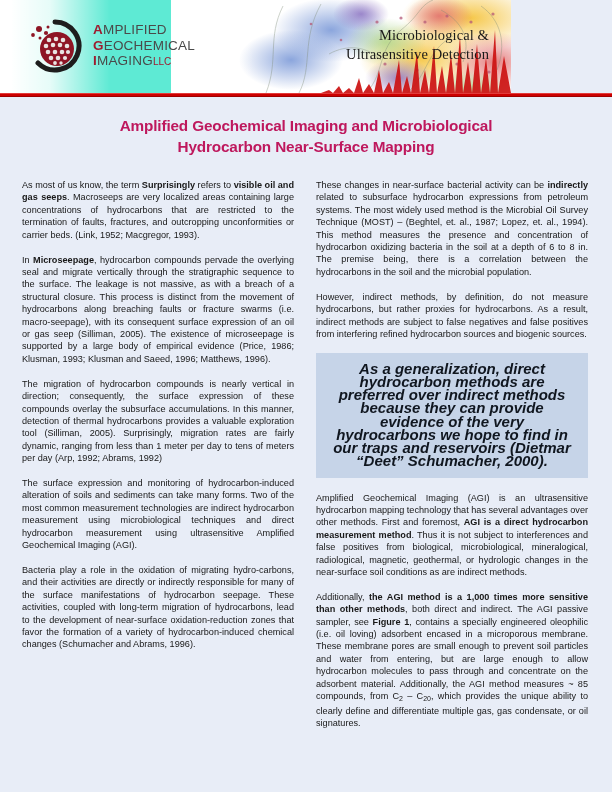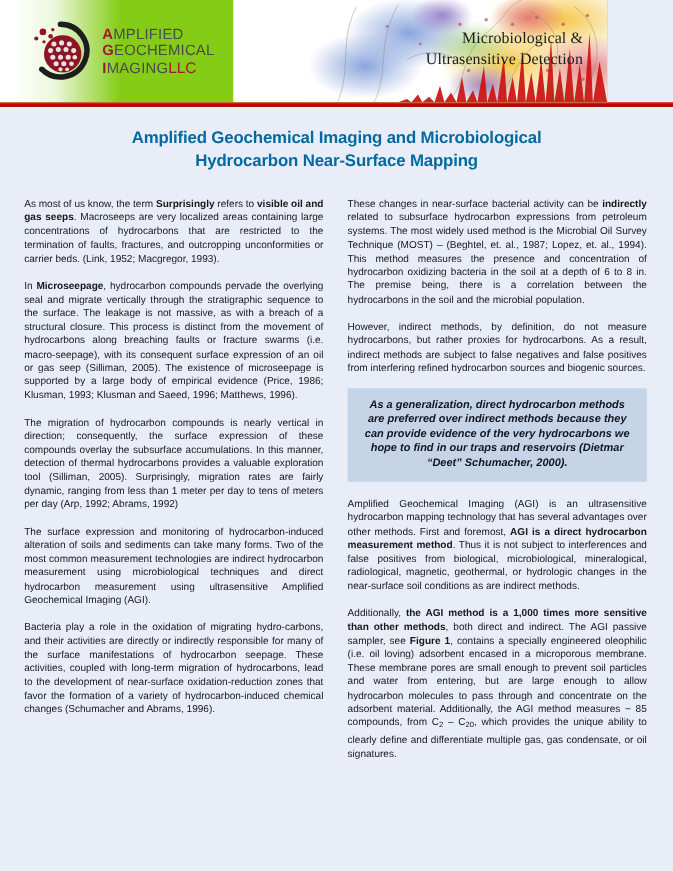--- a/index.html
+++ b/index.html
@@ -17,23 +17,23 @@
     position: relative;
     width: 612px;
     height: 792px;
     background: #e8edf7;
     box-sizing: border-box;
   }
 
   
   .header {
     position: relative;
-    width: 552px;
+    width: 511px;
     height: 93px;
-    background: #84cc16;
+    background: #5eead4;
     overflow: hidden;
   }
   .header-art {
     position: absolute;
     right: 0;
     top: 0;
     width: 340px;
     height: 93px;
     overflow: hidden;
   }
@@ -74,21 +74,21 @@
   .logo-mark { width: 56px; height: 56px; display: block; }
   .logo-text {
     font-family: "Liberation Sans", sans-serif;
     font-size: 13.5px;
     line-height: 15.5px;
     color: #3a3a3a;
     letter-spacing: 0.2px;
   }
   .logo-text .cap { color: #9e1b2f; font-weight: bold; }
   .logo-text .rest { color: #4a4a4a; }
-  .logo-text .llc { font-size: 14px; color: #9e1b2f; letter-spacing: 0; }
+  .logo-text .llc { font-size: 10px; color: #9e1b2f; letter-spacing: 0; }
   .logo-line { white-space: nowrap; }
 
   .red-rule {
     width: 612px;
     height: 4px;
     background: #cc0000;
     border-top: 1px solid #e23b3b;
     border-bottom: 1px solid #9d0000;
     box-sizing: border-box;
   }
@@ -96,21 +96,21 @@
   
   .title-block {
     text-align: center;
     padding: 18px 54px 14px 54px;
   }
   .title-block h1 {
     margin: 0;
     font-size: 15.3px;
     line-height: 21px;
     font-weight: bold;
-    color: #0369a1;
+    color: #be185d;
     font-family: "Liberation Sans", sans-serif;
     letter-spacing: -0.15px;
   }
 
   
   .columns {
     display: flex;
     gap: 22px;
     padding: 8px 22px 0 22px;
     box-sizing: border-box;
@@ -133,21 +133,21 @@
 
   
   .callout {
     background: #c6d4e8;
     margin: 2px 0 14px 0;
     padding: 9px 12px 10px 12px;
     box-sizing: border-box;
   }
   .callout p {
     margin: 0;
-    font-size: 10px;
+    font-size: 15px;
     line-height: 13.2px;
     font-weight: bold;
     font-style: italic;
     text-align: center;
     color: #10161f;
     font-family: "Liberation Sans", sans-serif;
   }
 </style>
 </head>
 <body>

